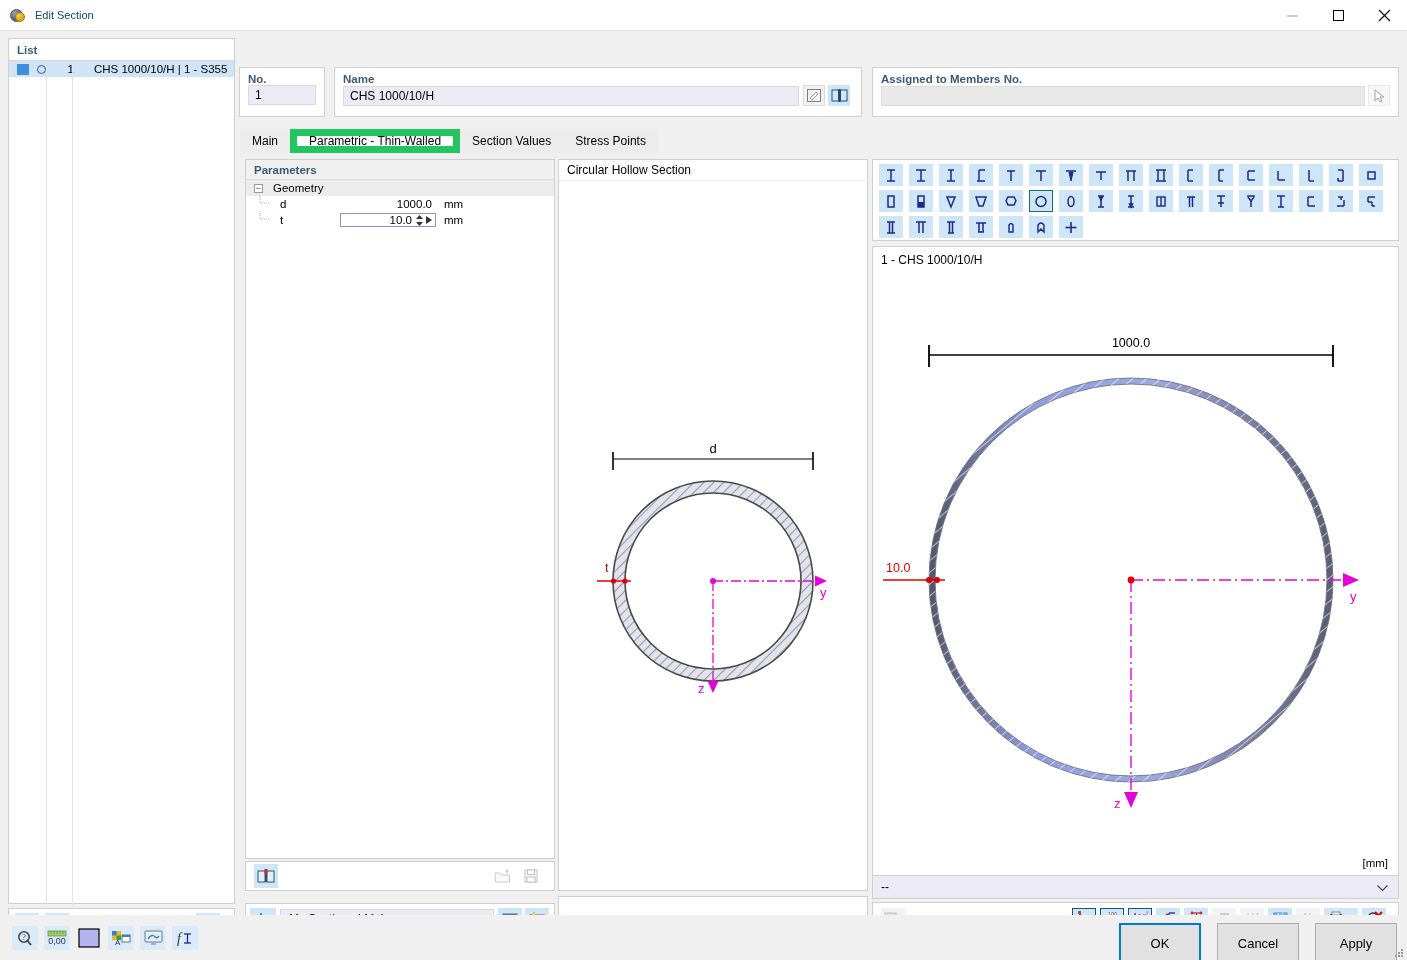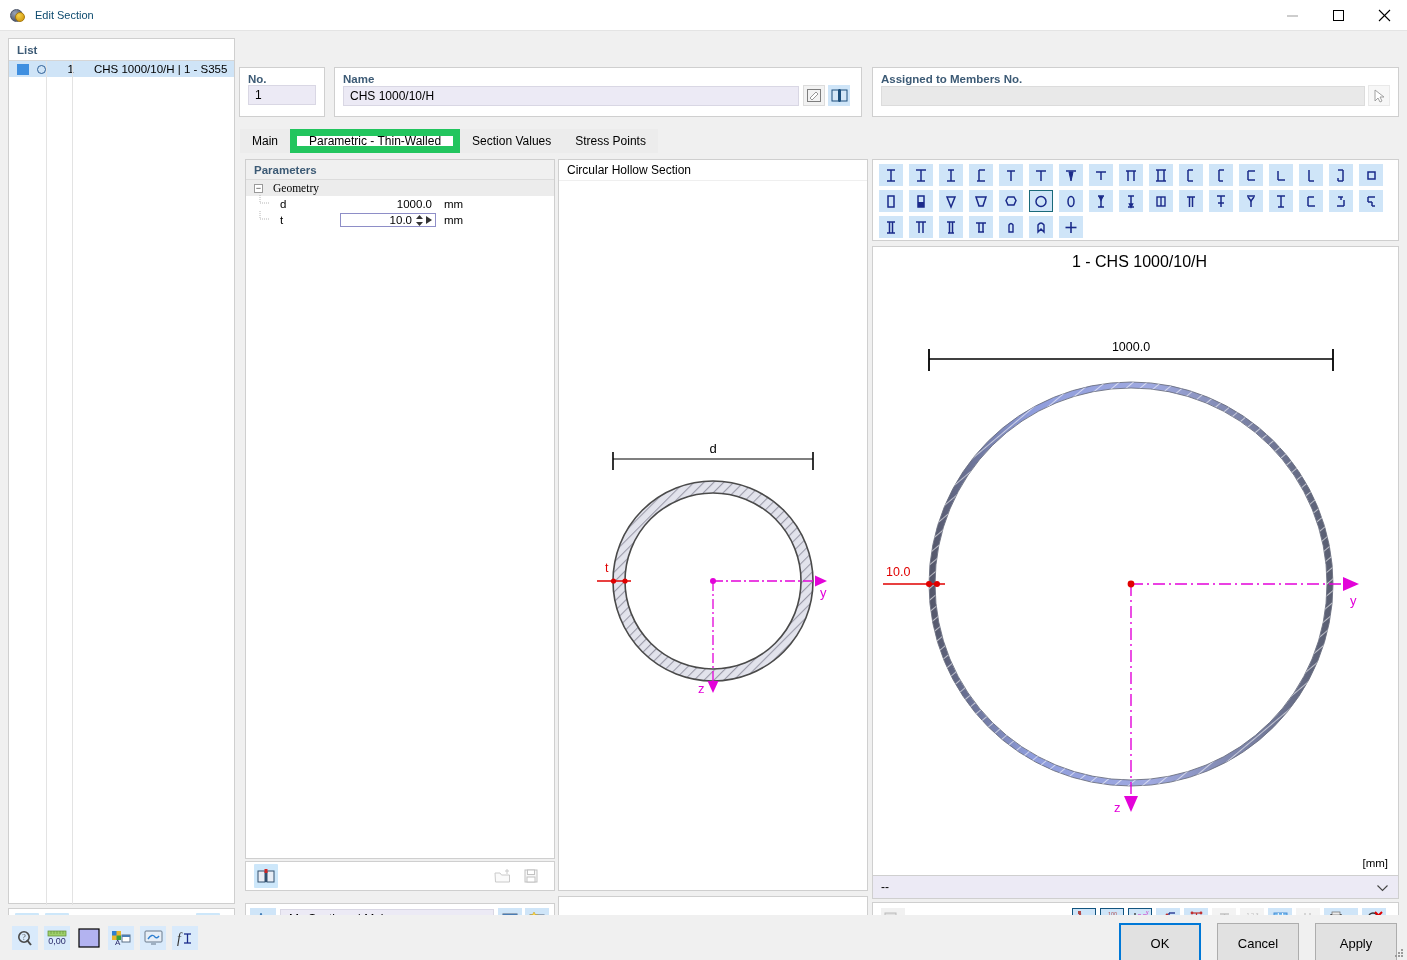--- a/index.html
+++ b/index.html
@@ -61,21 +61,21 @@
   .tab { height:24px; padding:0 12px; display:flex; align-items:center; font-size:12px; background:#ececec; }
   .tab.sel { background:#fff; border:7px solid #22c55e; font-weight:normal; }
 
   
   .params { position:absolute; left:245px; top:128px; width:310px; height:700px; background:#fff; border:1px solid #cfcfcf; }
   .params-head { height:20px; background:#f0f0f0; border-bottom:1px solid #dcdcdc; display:flex; align-items:center;
       padding-left:8px; font-weight:bold; color:#3c5a75; font-size:11.5px;}
   .grp-row { height:16px; background:#ececec; display:flex; align-items:center; font-size:11.5px; }
   .grp-exp { width:9px; height:9px; border:1px solid #9a9a9a; background:#fff; margin-left:8px;
      display:flex; align-items:center; justify-content:center; font-size:9px; line-height:7px; color:#333;}
-  .grp-label { margin-left:10px; font-weight:normal;font-family:Liberation Serif, serif; }
+  .grp-label { margin-left:10px; font-weight:normal; }
   .p-row { height:16px; display:flex; align-items:center; font-size:11.5px; }
   .p-tree { width:32px; }
   .p-name { flex:0 0 62px; padding-left:14px;}
   .p-val { width:96px; height:14px; background:#fff; text-align:right; padding-right:4px;
      display:flex; align-items:center; justify-content:flex-end; font-size:11.5px;}
   .p-val.edit { border:1px solid #8e8ec7; background:#fff; }
   .spin { display:inline-flex; flex-direction:column; margin-left:4px; line-height:5px; font-size:7px; color:#333;}
   .p-unit { margin-left:8px; }
 
   .params-tb { position:absolute; left:245px; top:830px; width:310px; height:30px; background:#fff; border:1px solid #cfcfcf;
@@ -91,21 +91,21 @@
   .preview-head { height:21px; display:flex; align-items:center; padding-left:8px; font-size:12px; border-bottom:1px solid #efefef;}
   .preview-foot { position:absolute; left:558px; top:865px; width:310px; height:39px; background:#fff; border:1px solid #cfcfcf; }
 
   
   .icons-panel { position:absolute; left:872px; top:128px; width:527px; height:82px; background:#fff; border:1px solid #cfcfcf;}
   .icon-row { display:flex; padding-left:6px; margin-top:4px; }
   .sec-ico { width:24px; height:22px; margin-right:6px; background:#cfe5f8; display:flex; align-items:center; justify-content:center;}
   .sec-ico.sel { outline:1.5px solid #1a6a7a; outline-offset:-1px; }
 
   .draw-panel { position:absolute; left:872px; top:215px; width:527px; height:630px; background:#fff; border:1px solid #cfcfcf;}
-  .draw-title { padding:6px 0 0 8px; font-size:16px;text-align:center;}
+  .draw-title { padding:6px 0 0 8px; font-size:12px;}
   .mm-unit { position:absolute; right:10px; bottom:6px; font-size:11.5px;}
 
   .draw-combo { position:absolute; left:872px; top:844px; width:527px; height:24px; background:#eceaf5; border:1px solid #cfcfcf;
      display:flex; align-items:center; padding-left:8px; font-size:12px;}
   .draw-combo .chev { position:absolute; right:10px; top:5px;}
   .draw-tb { position:absolute; left:872px; top:871px; width:527px; height:33px; background:#fff; border:1px solid #cfcfcf;
      display:flex; align-items:center;}
   .dtb { width:24px; height:22px; margin-right:4px; display:flex; align-items:center; justify-content:center; background:#cfe5f8;}
   .dtb.framed { outline:1.5px solid #12547f; outline-offset:-1px; }
   .dtb.off { background:#e9e9e9; opacity:.5;}

